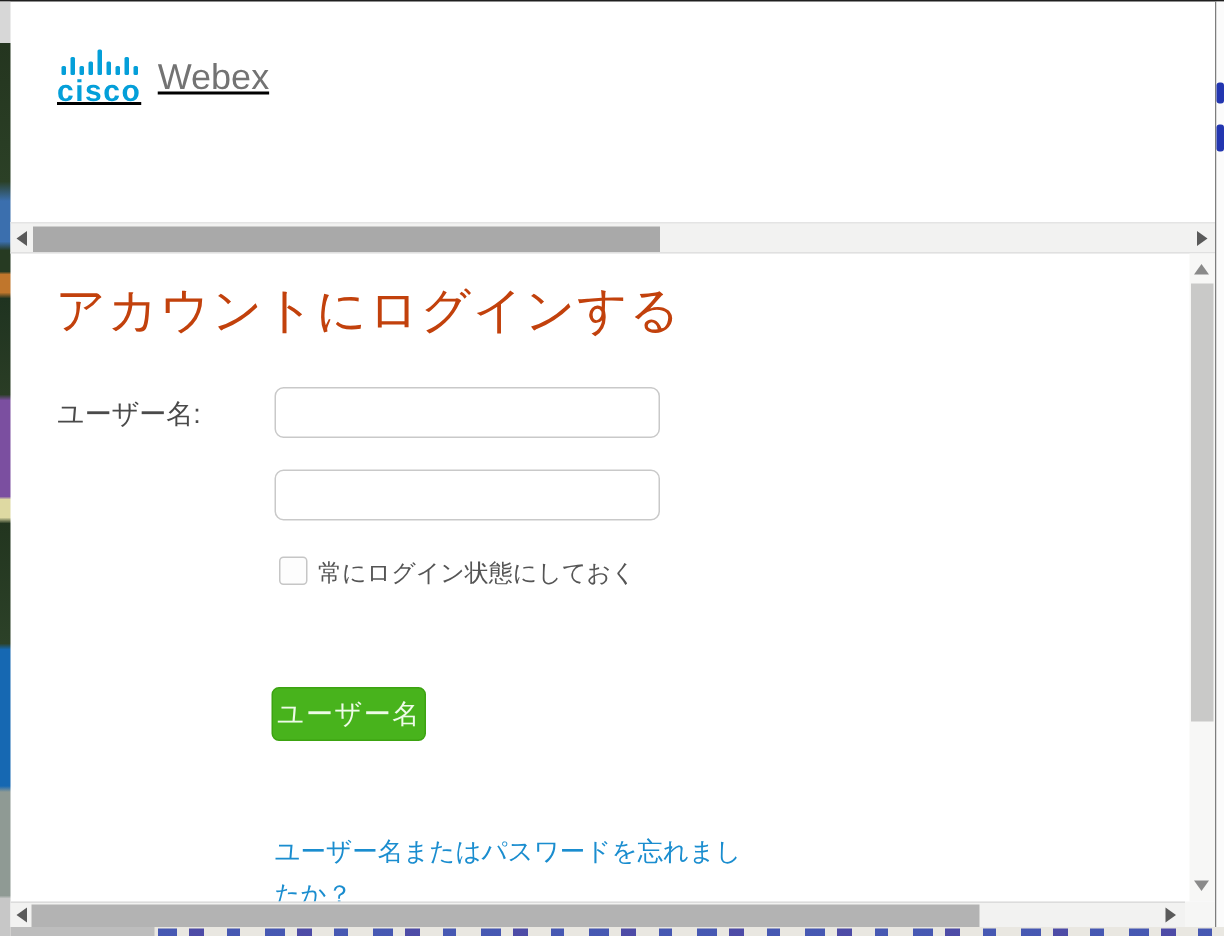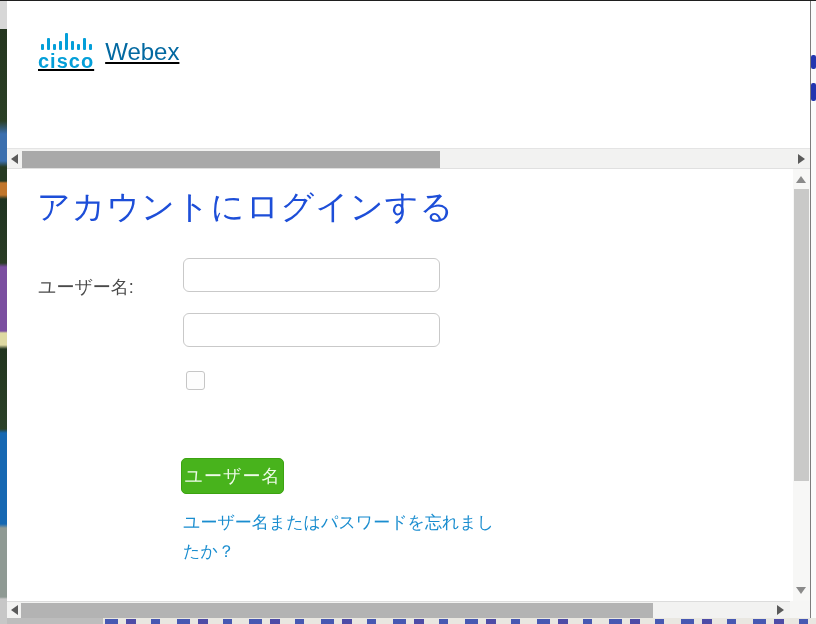--- a/index.html
+++ b/index.html
@@ -47,21 +47,21 @@
   .brand { position:absolute; left:38px; top:32px; display:flex; align-items:center; gap:11px;text-decoration:underline; }
   .cisco-stack { display:flex; flex-direction:column; align-items:center; }
   .cisco-bars { display:flex; align-items:flex-end; gap:3px; height:17px; margin-bottom:2px; }
   .cisco-bars i { display:block; width:3px; background:#049fd9; border-radius:1px; }
   .cisco-bars i:nth-child(1){height:6px;} .cisco-bars i:nth-child(2){height:12px;}
   .cisco-bars i:nth-child(3){height:6px;} .cisco-bars i:nth-child(4){height:9px;}
   .cisco-bars i:nth-child(5){height:17px;} .cisco-bars i:nth-child(6){height:9px;}
   .cisco-bars i:nth-child(7){height:6px;} .cisco-bars i:nth-child(8){height:12px;}
   .cisco-bars i:nth-child(9){height:6px;}
   .cisco-word { color:#049fd9; font-size:20px; font-weight:bold; letter-spacing:1px; line-height:18px; }
-  .webex-word { color:#0369a1; font-size:24px; line-height:24px; padding-bottom:0px; }
+  .webex-word { color:#737373; font-size:24px; line-height:24px; padding-bottom:0px; }
 
   
   .hscroll-top {
     position:absolute; left:7px; top:147px; width:803px; height:21px;
     background:#f2f2f1; border-top:1px solid #e4e4e4; border-bottom:1px solid #e0e0e0;
   }
   .hscroll-top .thumb { position:absolute; left:15px; top:2px; width:418px; height:17px; background:#a9a9a9; }
   .hscroll-bottom {
     position:absolute; left:7px; top:600px; width:783px; height:17px;
     background:#f2f2f1; border-top:1px solid #dcdcdc;
@@ -76,24 +76,24 @@
 
   .tri { position:absolute; width:0; height:0; }
   .tri-left  { border-top:5px solid transparent; border-bottom:5px solid transparent; border-right:7px solid #5a5a5a; }
   .tri-right { border-top:5px solid transparent; border-bottom:5px solid transparent; border-left:7px solid #5a5a5a; }
   .tri-up    { border-left:5px solid transparent; border-right:5px solid transparent; border-bottom:7px solid #8a8a8a; }
   .tri-down  { border-left:5px solid transparent; border-right:5px solid transparent; border-top:7px solid #8a8a8a; }
 
   
   .page-title {
     position:absolute; left:37px; top:184px;
-    font-size:33px; font-weight:400; color:#1d4ed8; letter-spacing:1px; white-space:nowrap;
+    font-size:33px; font-weight:400; color:#c2410c; letter-spacing:1px; white-space:nowrap;
   }
   .field-label { position:absolute; left:38px; font-size:18px; color:#4a4a4a; white-space:nowrap; }
-  .lbl-user { top:274px;text-align:right; }
+  .lbl-user { top:263px;text-align:right; }
   .lbl-pass { top:318px; }
   .txt-input {
     position:absolute; left:183px; width:257px; height:34px;
     border:1px solid #c9c9c9; border-radius:6px; background:#fff;
     font-size:16px; padding:0 8px; color:#333; outline:none;
   }
   .inp-user { top:257px; }
   .inp-pass { top:312px; }
   .checkbox {
     position:absolute; left:186px; top:370px; width:19px; height:19px;
@@ -103,21 +103,21 @@
     position:absolute; left:212px; top:369px; width:220px;
     font-size:16px; line-height:26px; color:#555555;
   }
   .login-btn {
     position:absolute; left:181px; top:457px; width:103px; height:36px;
     background:#48b31c; border:1px solid #3ca311; border-radius:5px;
     color:#eefbe8; font-size:18px; letter-spacing:1px; cursor:pointer;
     font-family:"Liberation Sans", sans-serif;
   }
   .forgot-link {
-    position:absolute; left:183px; top:507px; width:312px;
+    position:absolute; left:183px; top:552px; width:312px;
     font-size:17px; line-height:29px; color:#1a8dcf; text-decoration:none; cursor:pointer;
   }
 </style>
 </head>
 <body>
 
 <div class="screen">
 
   <div class="left-sliver"></div>
   <div class="right-border"></div>
@@ -151,20 +151,21 @@
   </div>
 
   <div class="page-title">アカウントにログインする</div>
 
   <label class="field-label lbl-user">ユーザー名:</label>
   <input class="txt-input inp-user" type="text" value="" style="">
 
   <input class="txt-input inp-pass" type="password" value="" style="">
 
   <div class="checkbox"></div>
+  <div class="remember-label">常にログイン状態にしておく</div>
 
   <button class="login-btn">ユーザー名</button>
 
   <a class="forgot-link">ユーザー名またはパスワードを忘れましたか？</a>
 
   <div class="vscroll">
     <span class="tri tri-up" style="left:3px; top:7px;"></span>
     <div class="thumb"></div>
     <span class="tri tri-down" style="left:3px; bottom:7px;"></span>
   </div>

